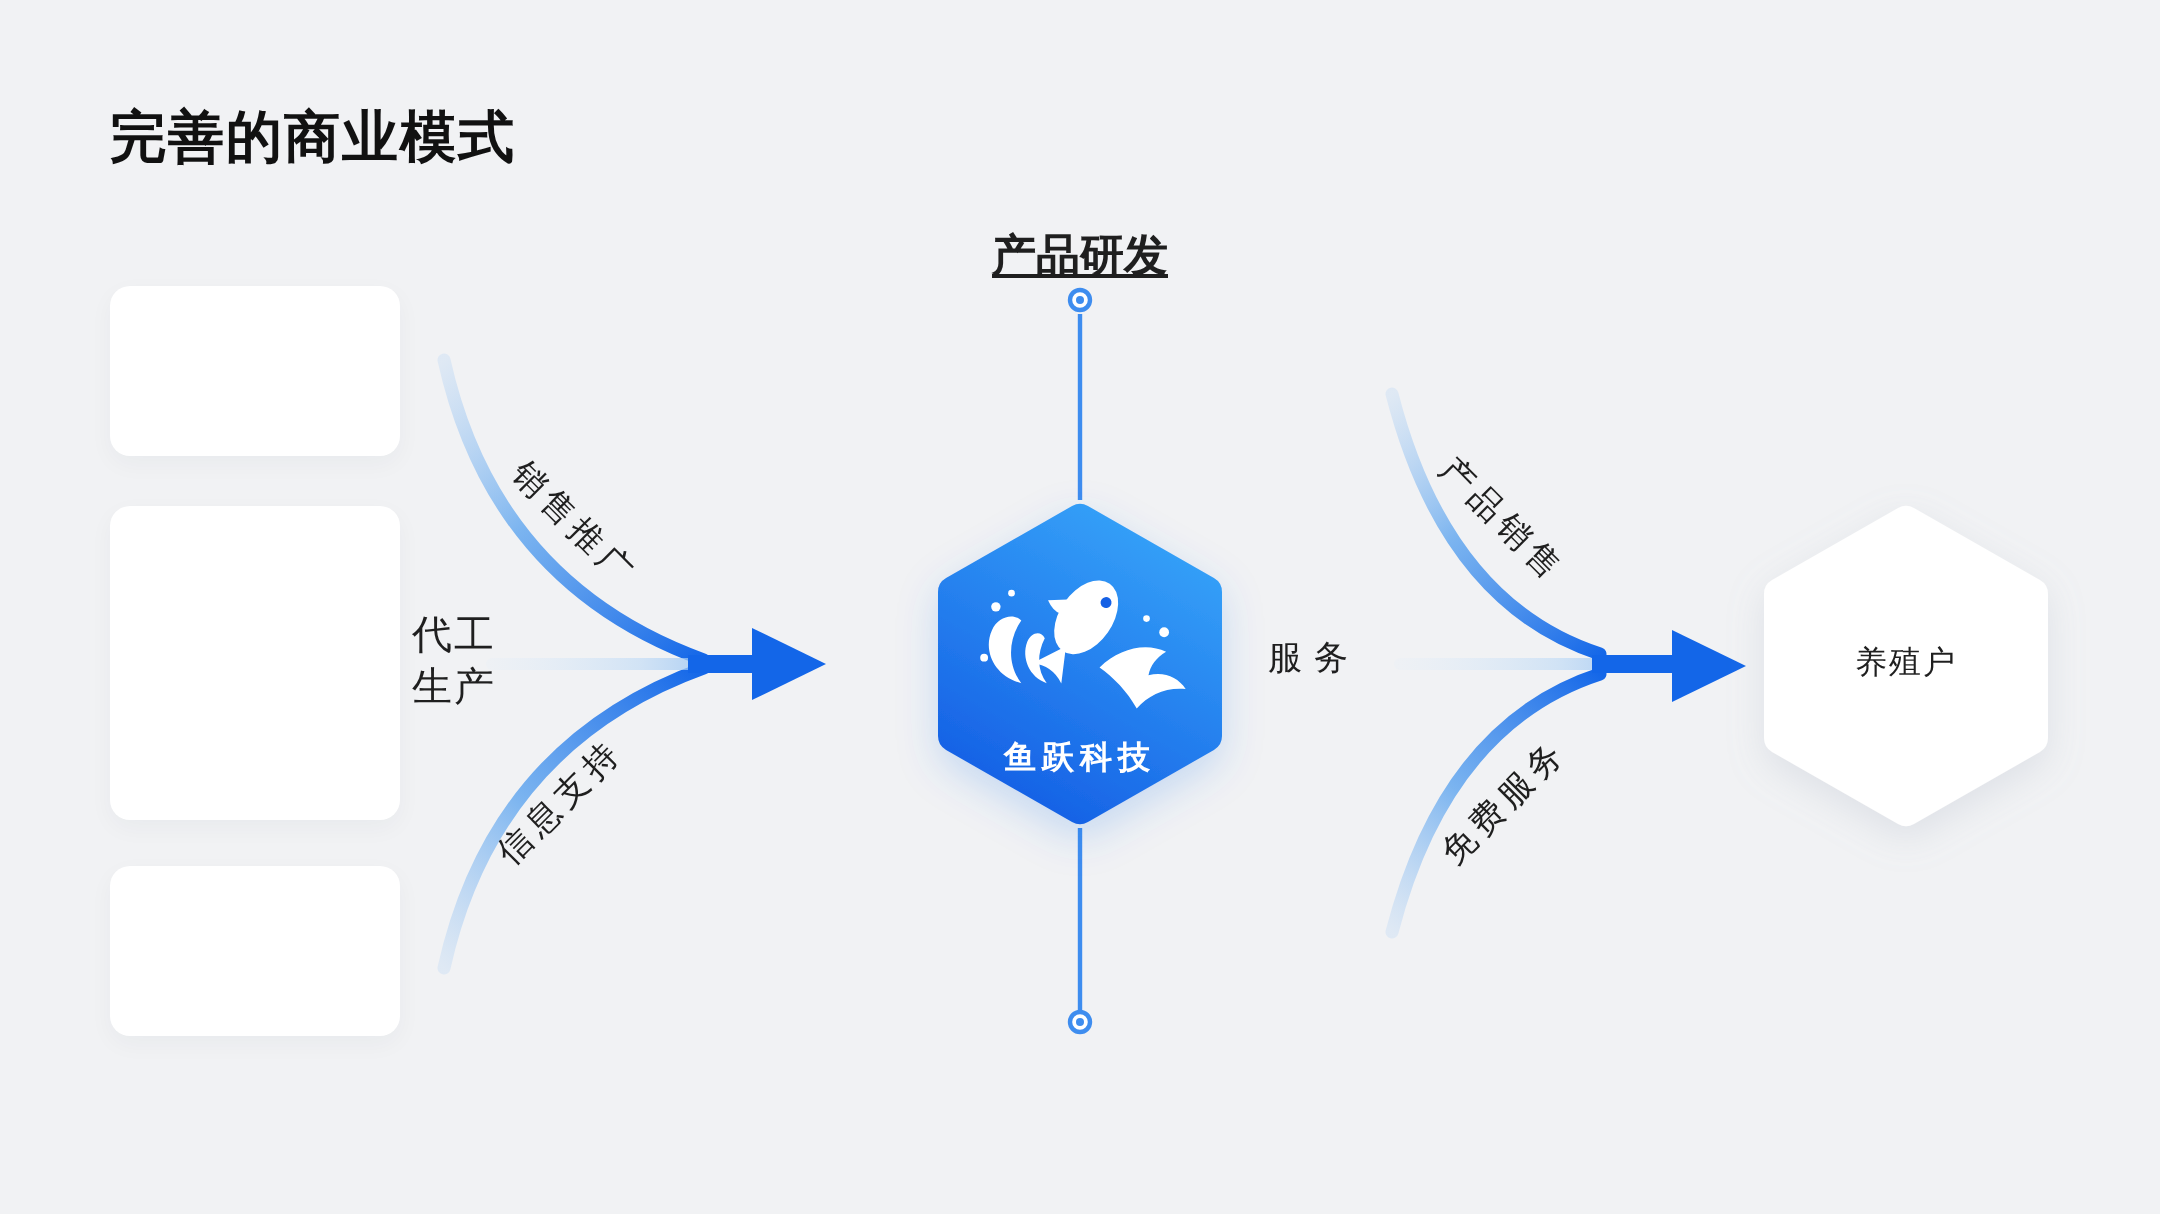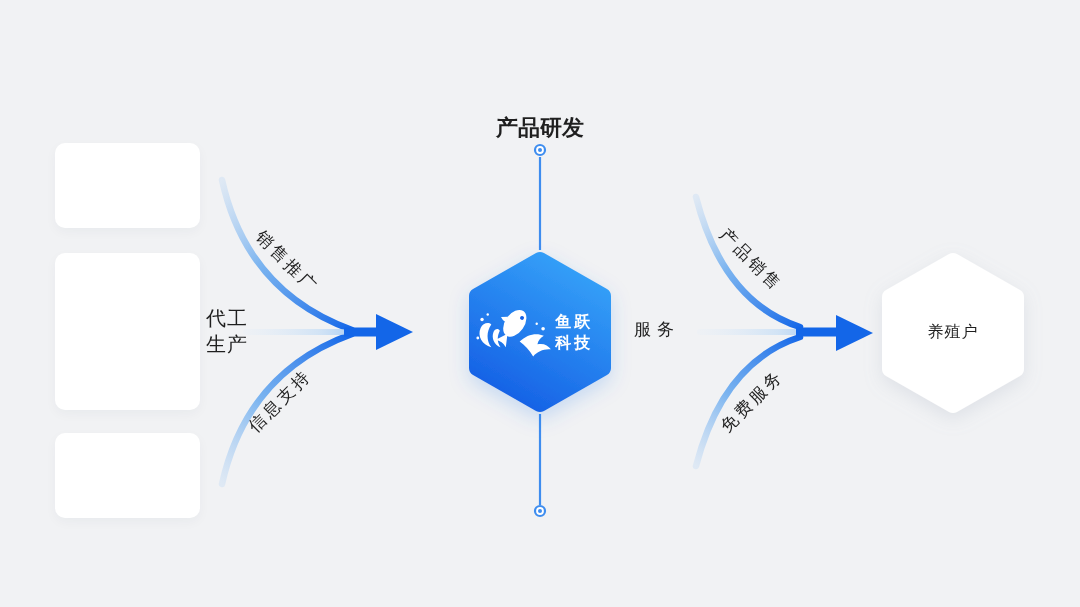--- a/index.html
+++ b/index.html
@@ -27,21 +27,21 @@
   .card-2{top:253px;height:157px;}
   .card-3{top:433px;height:85px;}
   .diagram-svg{position:absolute;left:0;top:0;z-index:1;}
   .label{
     position:absolute;z-index:2;color:var(--text-label,#1f1f1f);
     white-space:nowrap;
   }
   .node-label{
     font-size:22px;font-weight:600;transform:translateX(-50%);
   }
-  .node-label-top{left:540px;top:113px;}
+  .node-label-top{left:540px;top:113px;text-decoration:underline;}
   .node-label-bottom{left:540px;top:523px;}
   .right-hex-label{
     left:953px;top:332px;transform:translate(-50%,-50%);
     font-size:16px;font-weight:500;letter-spacing:1px;
   }
   .flow-label{
     font-size:17px;letter-spacing:3px;font-weight:400;
   }
   .rot-45{transform:translate(-50%,-50%) rotate(45deg);}
   .rot-m45{transform:translate(-50%,-50%) rotate(-45deg);}
@@ -51,34 +51,35 @@
   .flow-free-service{left:752px;top:401px;}
   .flow-oem{
     left:206px;top:305px;width:2.4em;white-space:normal;
     word-break:break-all;line-height:1.3;letter-spacing:1px;font-size:20px;
   }
   .flow-service{
     left:657px;top:329px;transform:translate(-50%,-50%);letter-spacing:6px;
   }
   .center-node{
     position:absolute;left:470px;top:252px;width:140px;height:160px;
-    z-index:2;display:flex;align-items:center;
+    z-index:2;display:flex;flex-direction:column;align-items:center;
     justify-content:center;
   }
   .center-logo{width:118px;height:90px;margin-top:2px;}
   .brand-text{
     margin-top:2px;color:var(--brand-text,#fff);
     font-size:16px;font-weight:700;letter-spacing:3px;
   }
 </style>
 </head>
 <body>
 
 <div class="slide">
 
+  <div class="slide-title">完善的商业模式</div>
 
   <div class="placeholder-card card-1"></div>
   <div class="placeholder-card card-2"></div>
   <div class="placeholder-card card-3"></div>
 
   <svg class="diagram-svg" width="1080" height="607" viewBox="0 0 1080 607">
     <defs>
       <linearGradient id="gradHex" x1="75%" y1="0%" x2="25%" y2="100%">
         <stop offset="0%" style="stop-color:var(--hex-grad-start,#35a1f8)"></stop>
         <stop offset="100%" style="stop-color:var(--hex-grad-end,#1560e5)"></stop>

